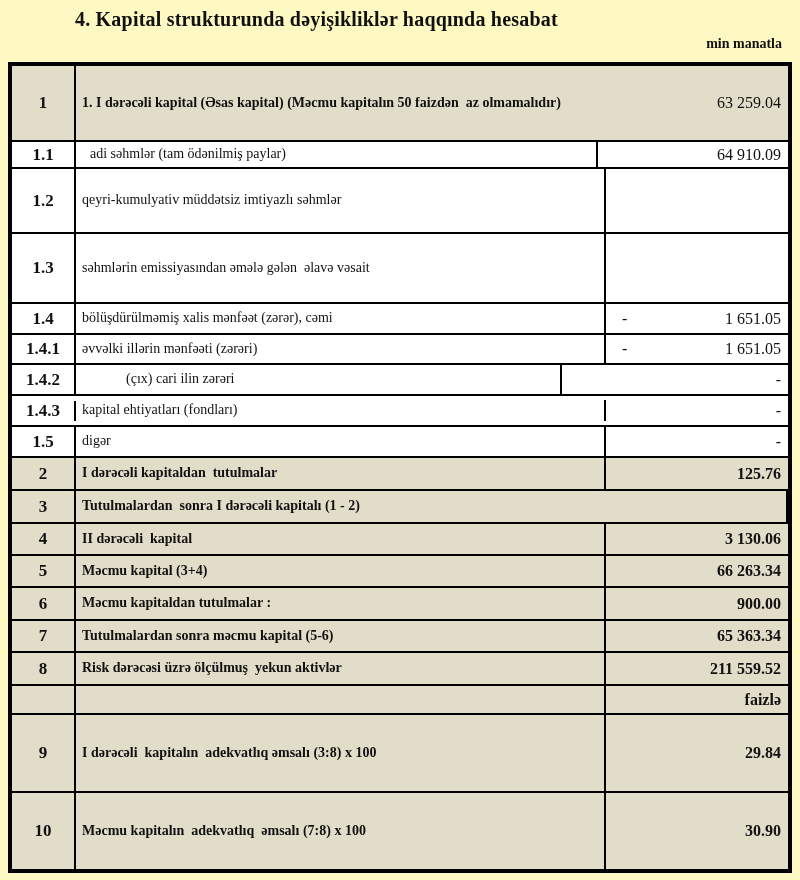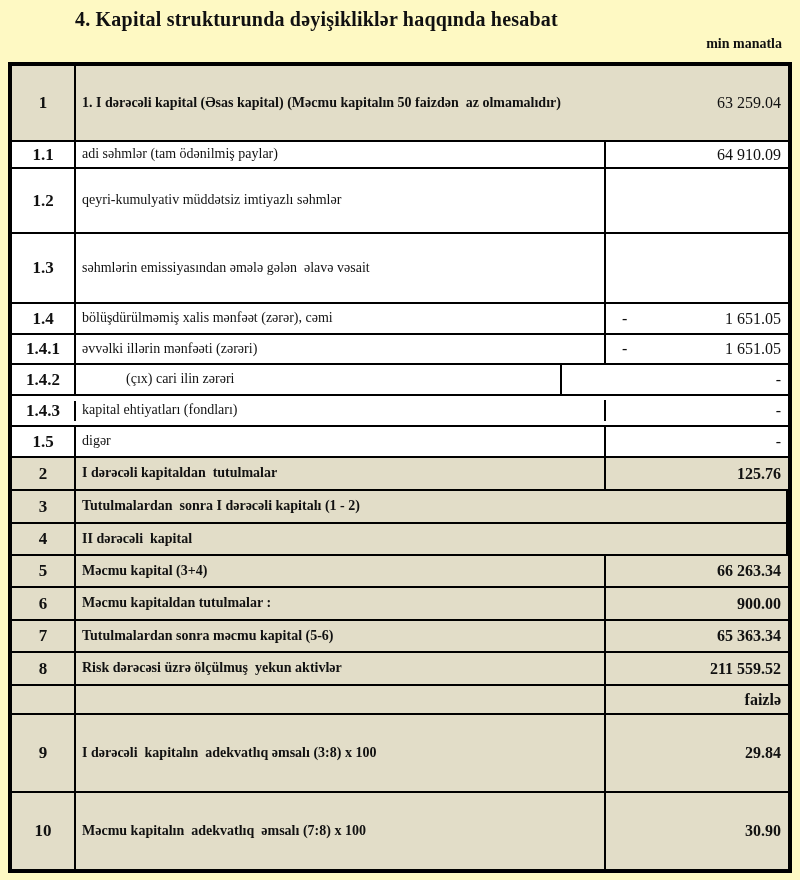--- a/index.html
+++ b/index.html
@@ -31,21 +31,21 @@
   .tr{
     display:flex;
     box-sizing:border-box;
     border-top:2px solid #000;
     background:#fff;
   }
   .tr:first-child{border-top:none;}
   .tr.shaded{background:var(--shaded,#e2ddc8);}
   
   .tr:nth-of-type(1){height:74px;}
-  .tr:nth-of-type(2){height:27px;}
+  .tr:nth-of-type(2){height:27px;gap:8px;}
   .tr:nth-of-type(3){height:65px;}
   .tr:nth-of-type(4){height:70px;}
   .tr:nth-of-type(5){height:31px;}
   .tr:nth-of-type(6){height:30px;}
   .tr:nth-of-type(7){height:31px;gap:44px;}
   .tr:nth-of-type(8){height:31px;align-items:center;}
   .tr:nth-of-type(9){height:31px;}
   .tr:nth-of-type(10){height:33px;}
   .tr:nth-of-type(11){height:33px;}
   .tr:nth-of-type(12){height:32px;}
@@ -182,20 +182,24 @@
   </div>
 
   <div class="tr shaded bold-label bold-value">
     <div class="td td-no">3</div>
     <div class="td td-label">Tutulmalardan  sonra I dərəcəli kapitalı (1 - 2)</div>
   </div>
 
   <div class="tr shaded bold-label bold-value">
     <div class="td td-no">4</div>
     <div class="td td-label">II dərəcəli  kapital</div>
+    <div class="td td-value">
+
+      <span class="num">3 130.06</span>
+    </div>
   </div>
 
   <div class="tr shaded bold-label bold-value">
     <div class="td td-no">5</div>
     <div class="td td-label">Məcmu kapital (3+4)</div>
     <div class="td td-value">
 
       <span class="num">66 263.34</span>
     </div>
   </div>

